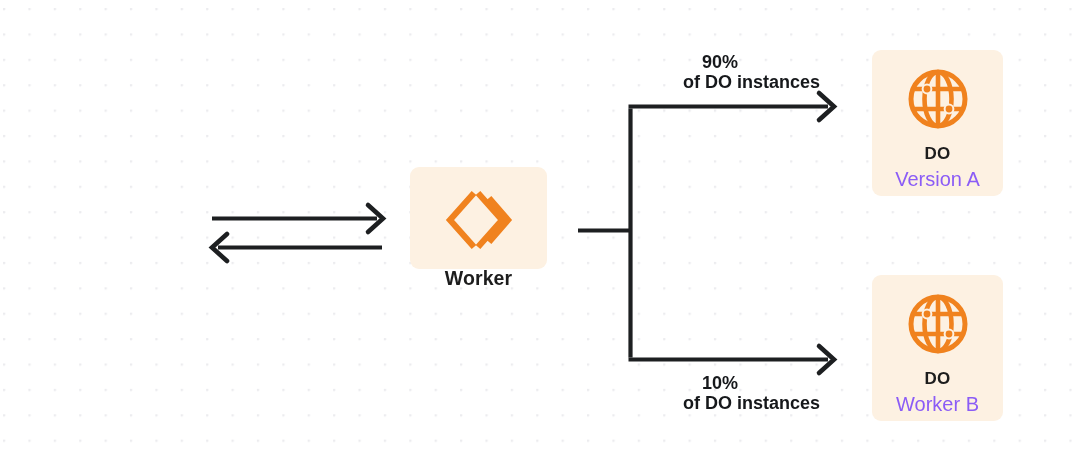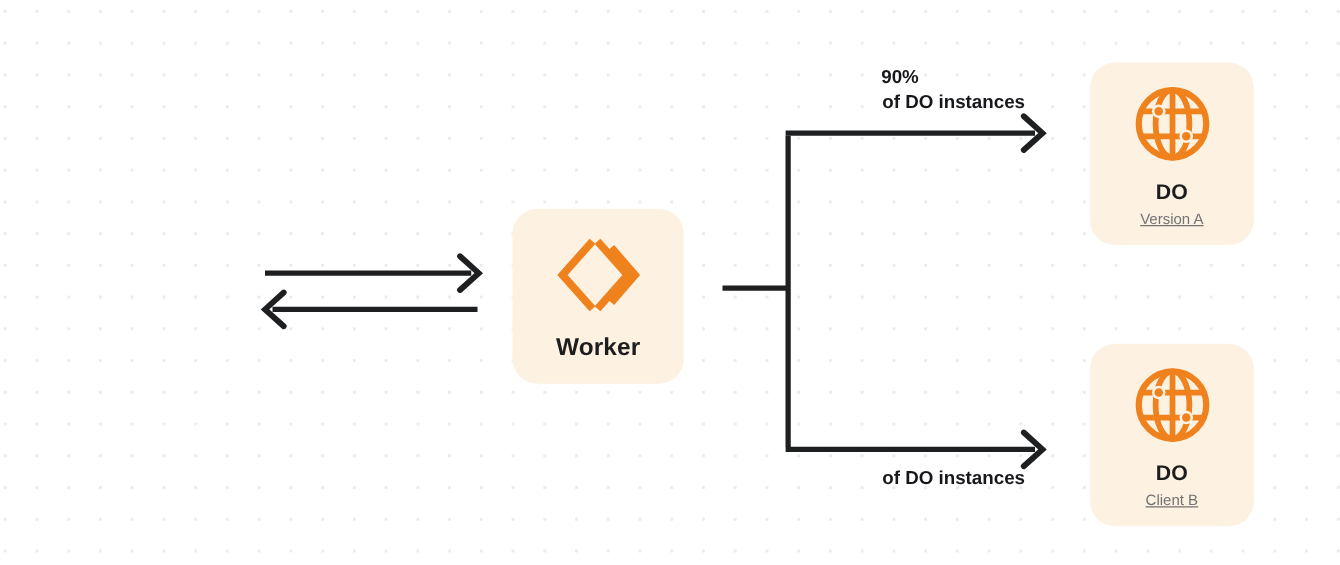--- a/index.html
+++ b/index.html
@@ -26,42 +26,42 @@
   }
 
   
   .node {
     position: absolute;
     box-sizing: border-box;
     display: flex;
     flex-direction: column;
     align-items: center;
     justify-content: center;
-    border-radius: 20px;
+    border-radius: 9px;
   }
 
   #client-node {
     left: 42px;
     top: 168px;
     width: 143px;
     height: 132px;
     background: #f4f5f7;
   }
   #client-node .node-title {
     font-size: 19.5px;
     font-weight: 700;
     color: #1d1d1d;
     letter-spacing: 0.1px;
   }
 
   #worker-node {
     left: 410px;
     top: 167px;
     width: 137px;
-    height: 140px;
+    height: 102px;
     background: #fdf1e2;
     justify-content: flex-start;
     padding-top: 22px;
   }
   #worker-node .node-title {
     font-size: 19.5px;
     font-weight: 700;
     color: #1d1d1d;
     margin-top: 16px;
     letter-spacing: 0.1px;
@@ -79,25 +79,24 @@
   #do-b-node { top: 275px; }
 
   .do-node .node-title {
     font-size: 17px;
     font-weight: 700;
     color: #1d1d1d;
     margin-top: 14px;
     letter-spacing: 0.2px;
   }
   .do-node .node-subtitle {
-    font-size: 12px;
+    font-size: 20px;
     font-weight: 400;
-    color: #737373;
+    color: #8b5cf6;
     margin-top: 4px;
-    text-decoration: underline;
   }
 
   .icon-wrap {
     display: block;
     line-height: 0;
   }
 
   
   #connectors {
     position: absolute;
@@ -105,21 +104,21 @@
     top: 0;
     width: 1072px;
     height: 452px;
     pointer-events: none;
   }
 
   
   .edge-label {
     position: absolute;
     text-align: center;
-    font-size: 15px;
+    font-size: 18px;
     font-weight: 700;
     color: #16181b;
     line-height: 20px;
     white-space: nowrap;
   }
   #label-top {
     left: 620px;
     top: 52px;
     width: 200px;
   }
@@ -205,25 +204,26 @@
         <line x1="31" y1="4" x2="31" y2="58" stroke="#f0821e" stroke-width="4.6"></line>
         <line x1="6" y1="21" x2="56" y2="21" stroke="#f0821e" stroke-width="4.6"></line>
         <line x1="6" y1="41" x2="56" y2="41" stroke="#f0821e" stroke-width="4.6"></line>
         <circle cx="20" cy="21" r="5.4" fill="#fdf1e2"></circle>
         <circle cx="20" cy="21" r="3.4" fill="#f0821e"></circle>
         <circle cx="42" cy="41" r="5.4" fill="#fdf1e2"></circle>
         <circle cx="42" cy="41" r="3.4" fill="#f0821e"></circle>
       </svg>
     </span>
     <span class="node-title">DO</span>
-    <span class="node-subtitle">Client B</span>
+    <span class="node-subtitle">Worker B</span>
   </div>
 
   <div class="edge-label" id="label-top">
     <span class="pct">90%</span>
     <span class="sub">of DO instances</span>
   </div>
 
   <div class="edge-label" id="label-bottom">
+    <span class="pct">10%</span>
     <span class="sub">of DO instances</span>
   </div>
 
 </div>
 
 </body></html>

